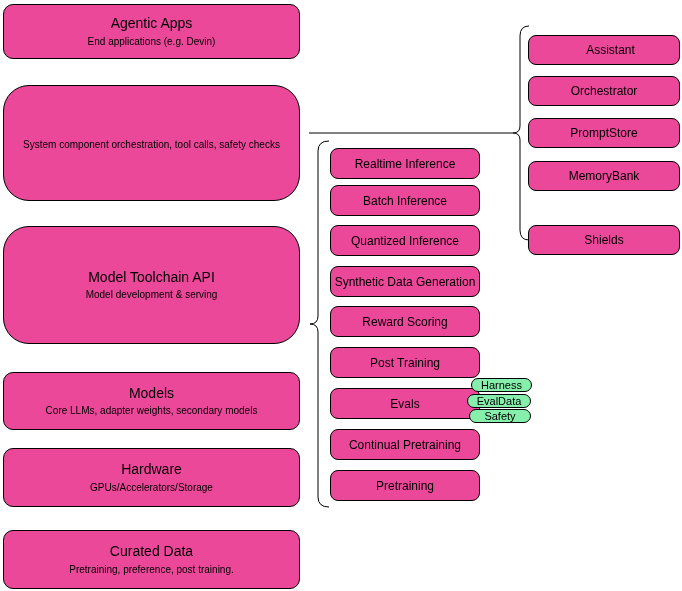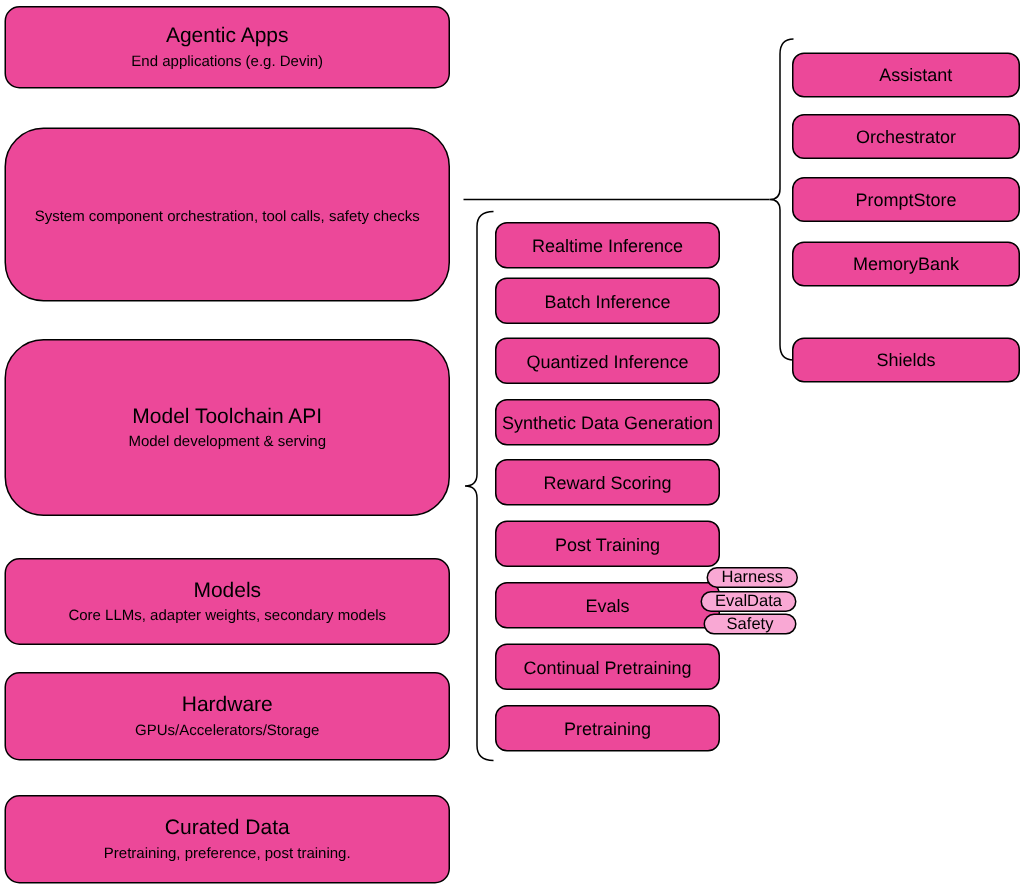--- a/index.html
+++ b/index.html
@@ -15,21 +15,21 @@
   .stack-box{left:3px;width:297px;}
   .r10{border-radius:10px;}
   .r26{border-radius:26px;}
   .r8{border-radius:8px;}
   .title{font-size:14px;line-height:1.15;}
   .sub{font-size:10px;line-height:1.2;margin-top:4px;}
   .mid{left:330px;width:150px;height:31px;}
   .right{left:528px;width:152px;height:30px;}
   .node-label{font-size:12px;white-space:nowrap;}
   .pill{
-    position:absolute;box-sizing:border-box;background:#f9a8d4;border:1px solid #000;
+    position:absolute;box-sizing:border-box;background:#86efac;border:1px solid #000;
     border-radius:8px;display:flex;align-items:center;justify-content:center;
     font-size:11px;line-height:1;white-space:nowrap;z-index:2;
   }
   svg.links{position:absolute;left:0;top:0;z-index:0;}
 </style>
 </head>
 <body>
 
 <div class="canvas">
 

